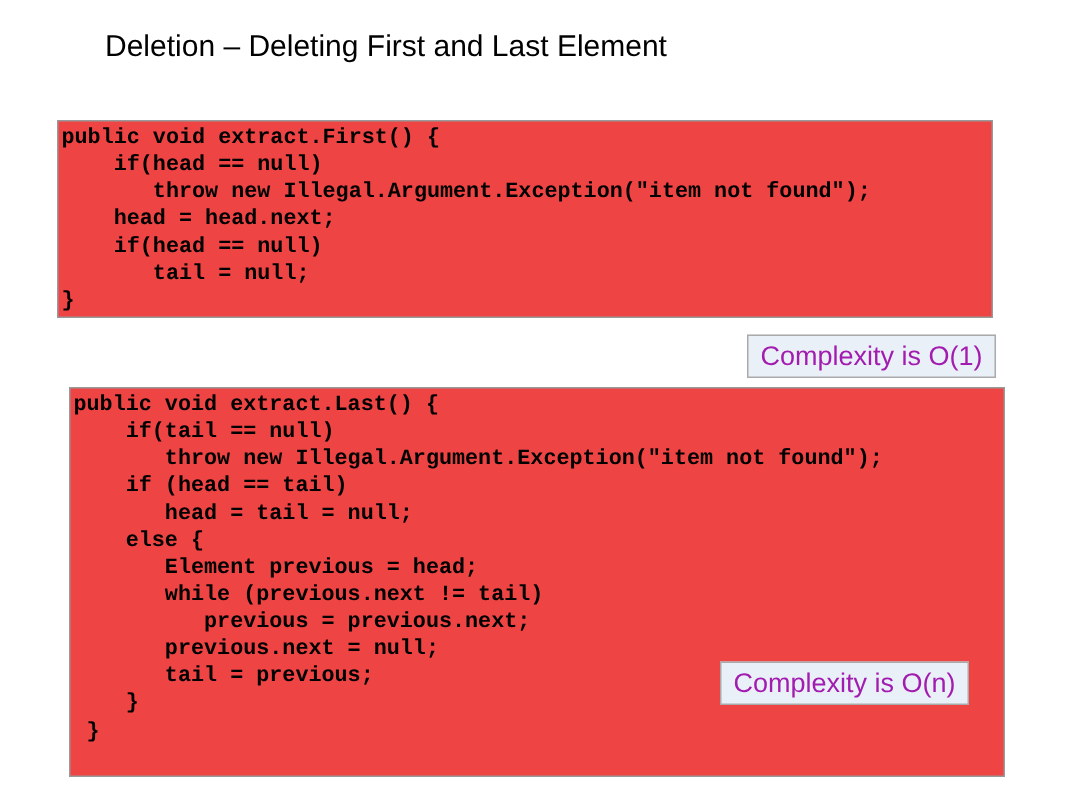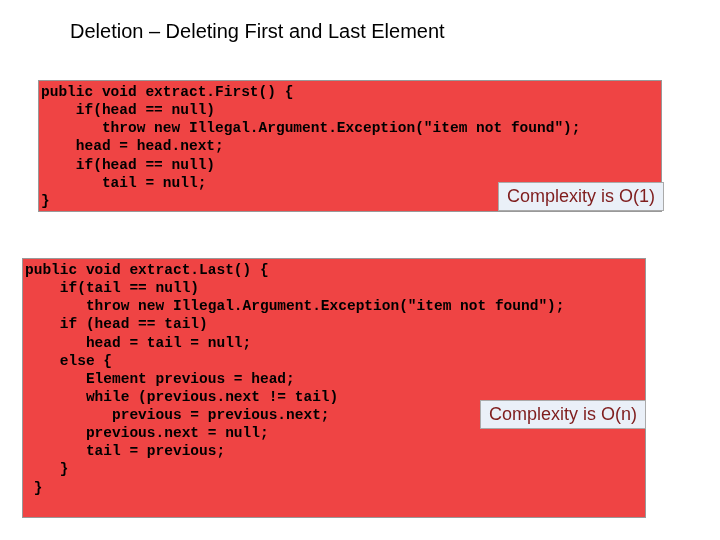--- a/index.html
+++ b/index.html
@@ -34,32 +34,33 @@
     box-sizing: border-box;
   }
   .block1 {
     top: 80px;
     left: 38px;
     width: 624px;
     height: 132px;
   }
   .block2 {
     top: 258px;
-    left: 22px;
+    left: 46px;
     width: 624px;
     height: 260px;
   }
   .complexity {
     position: absolute;
     background: #eaf0f8;
     border: 1px solid #aaa;
     font-size: 18px;
-    color: #7f1d1d;
+    color: #a21caf;
     padding: 3px 8px;
     font-family: Arial, Helvetica, sans-serif;
+    margin-top: 41px;
   }
   .c1 {
     top: 182px;
     left: 498px;
   }
   .c2 {
     top: 400px;
     left: 480px;
   }
 </style>

